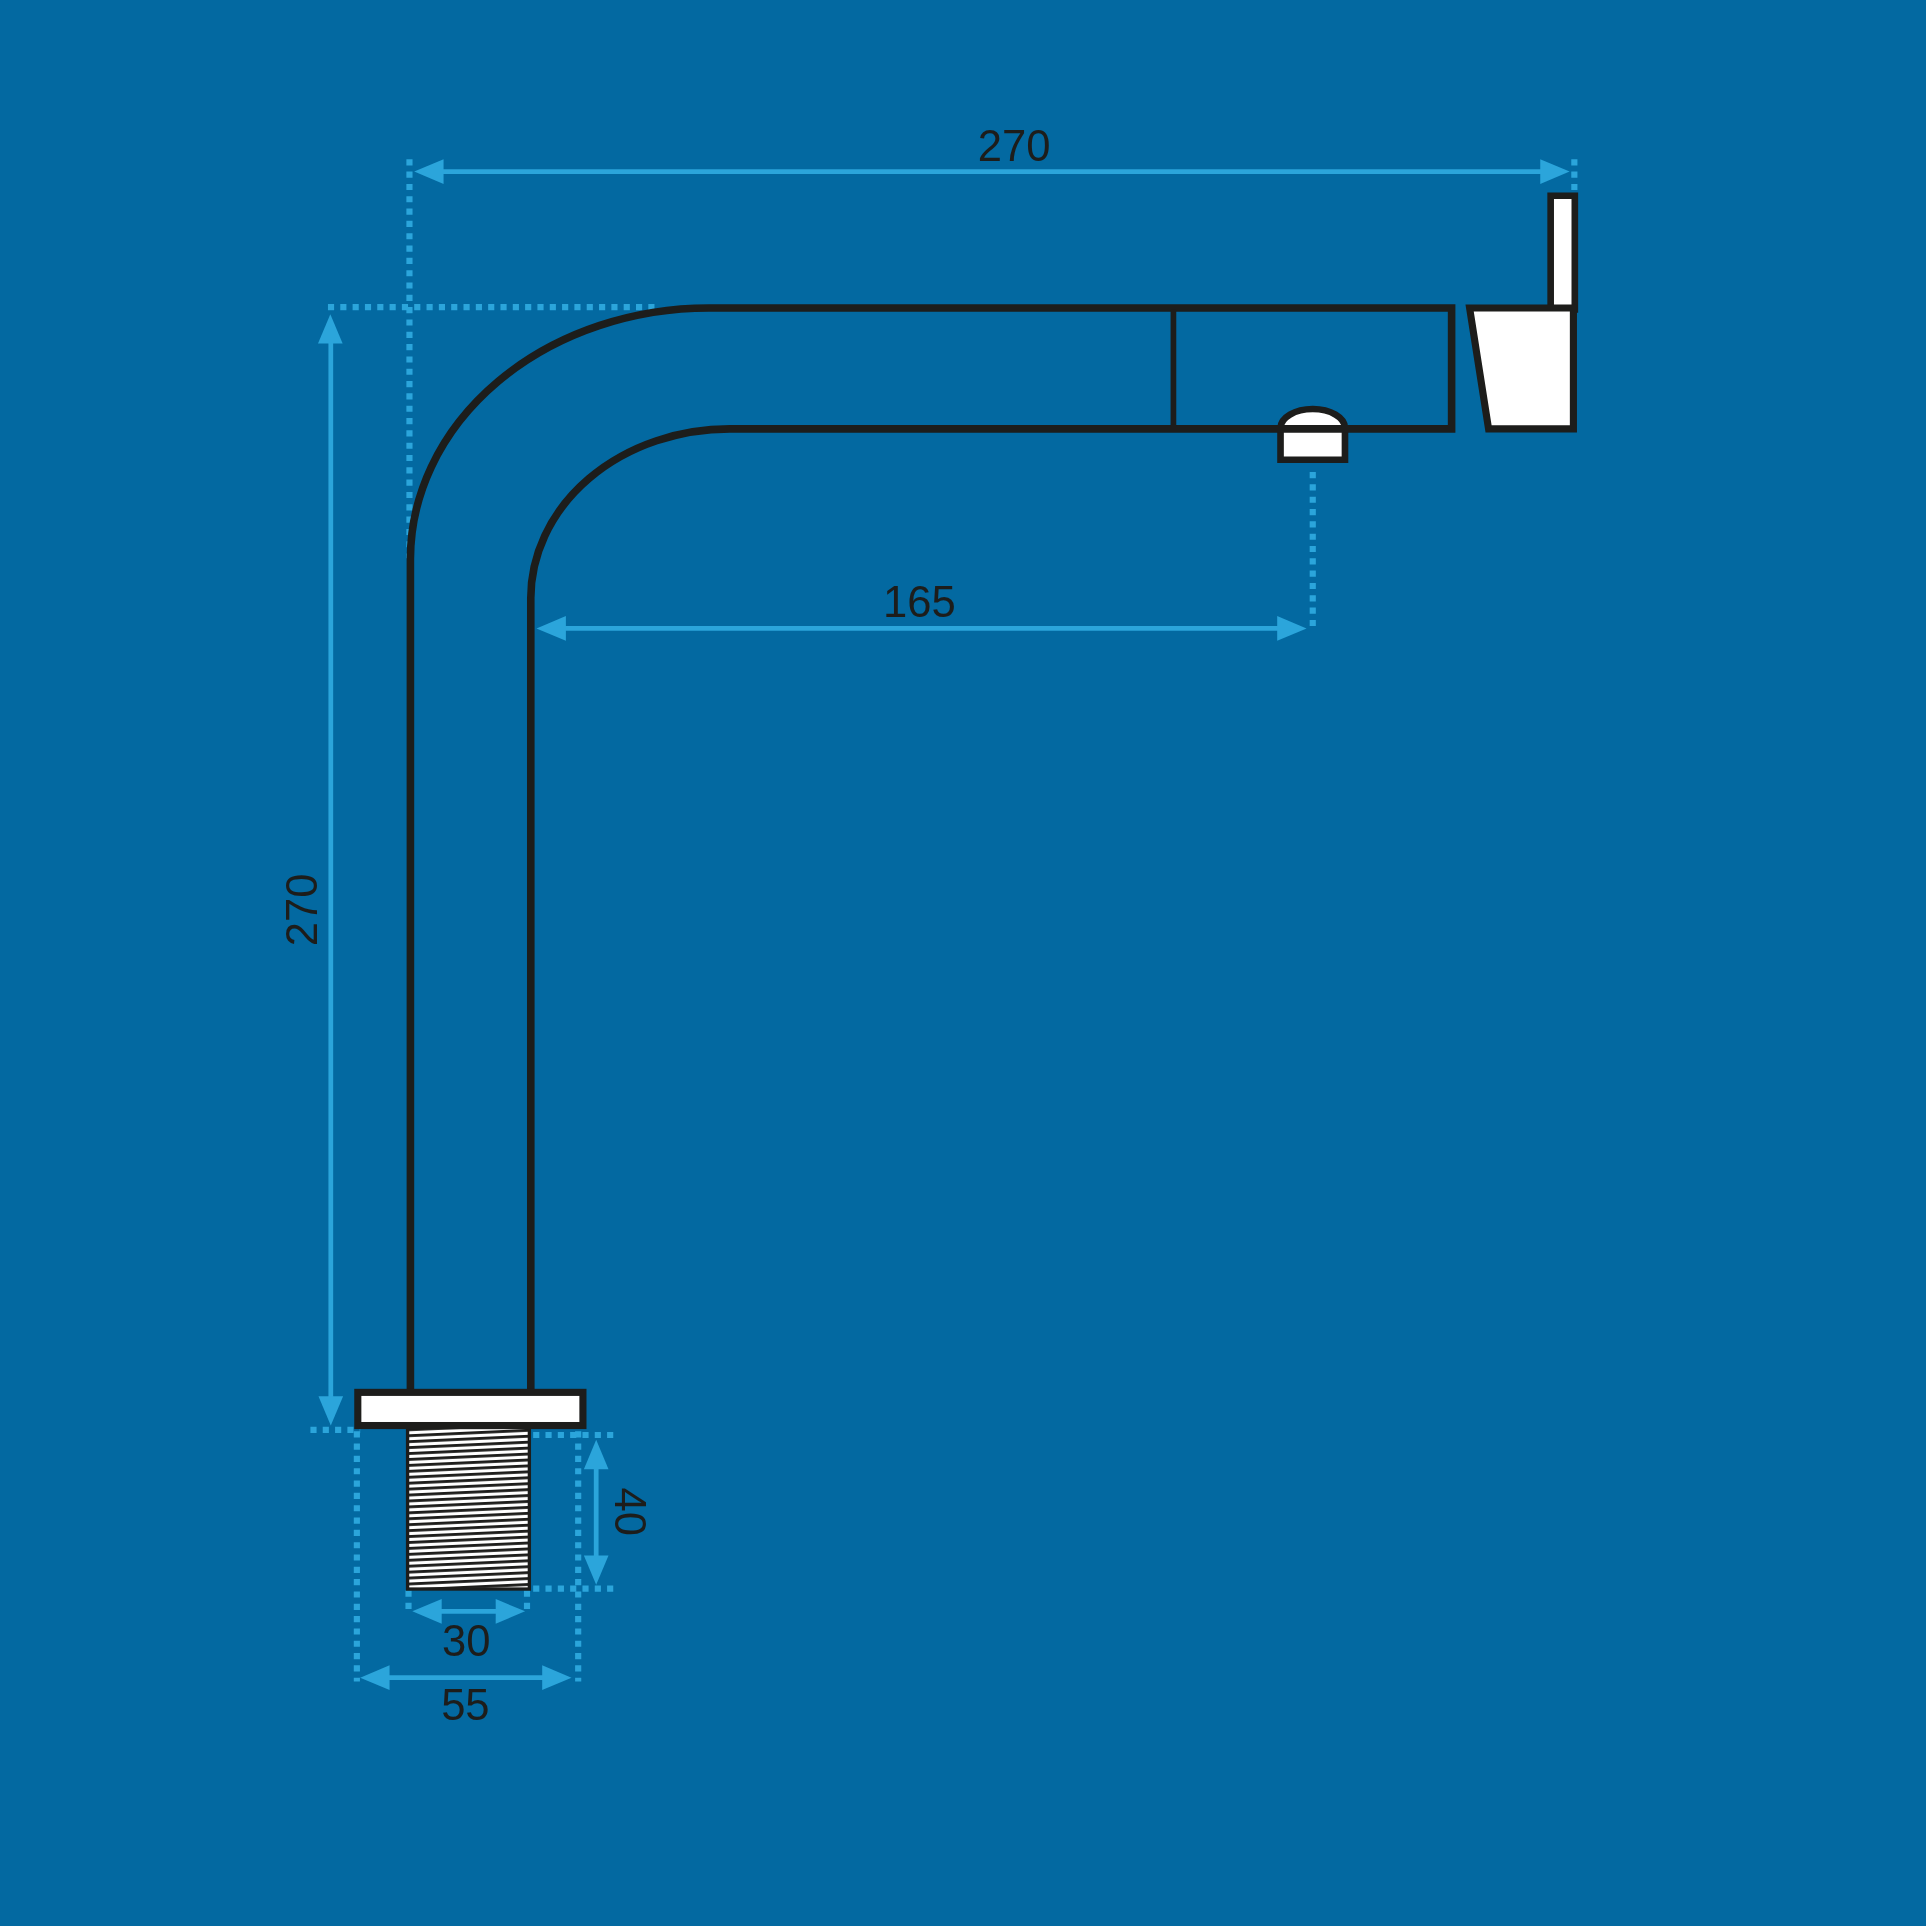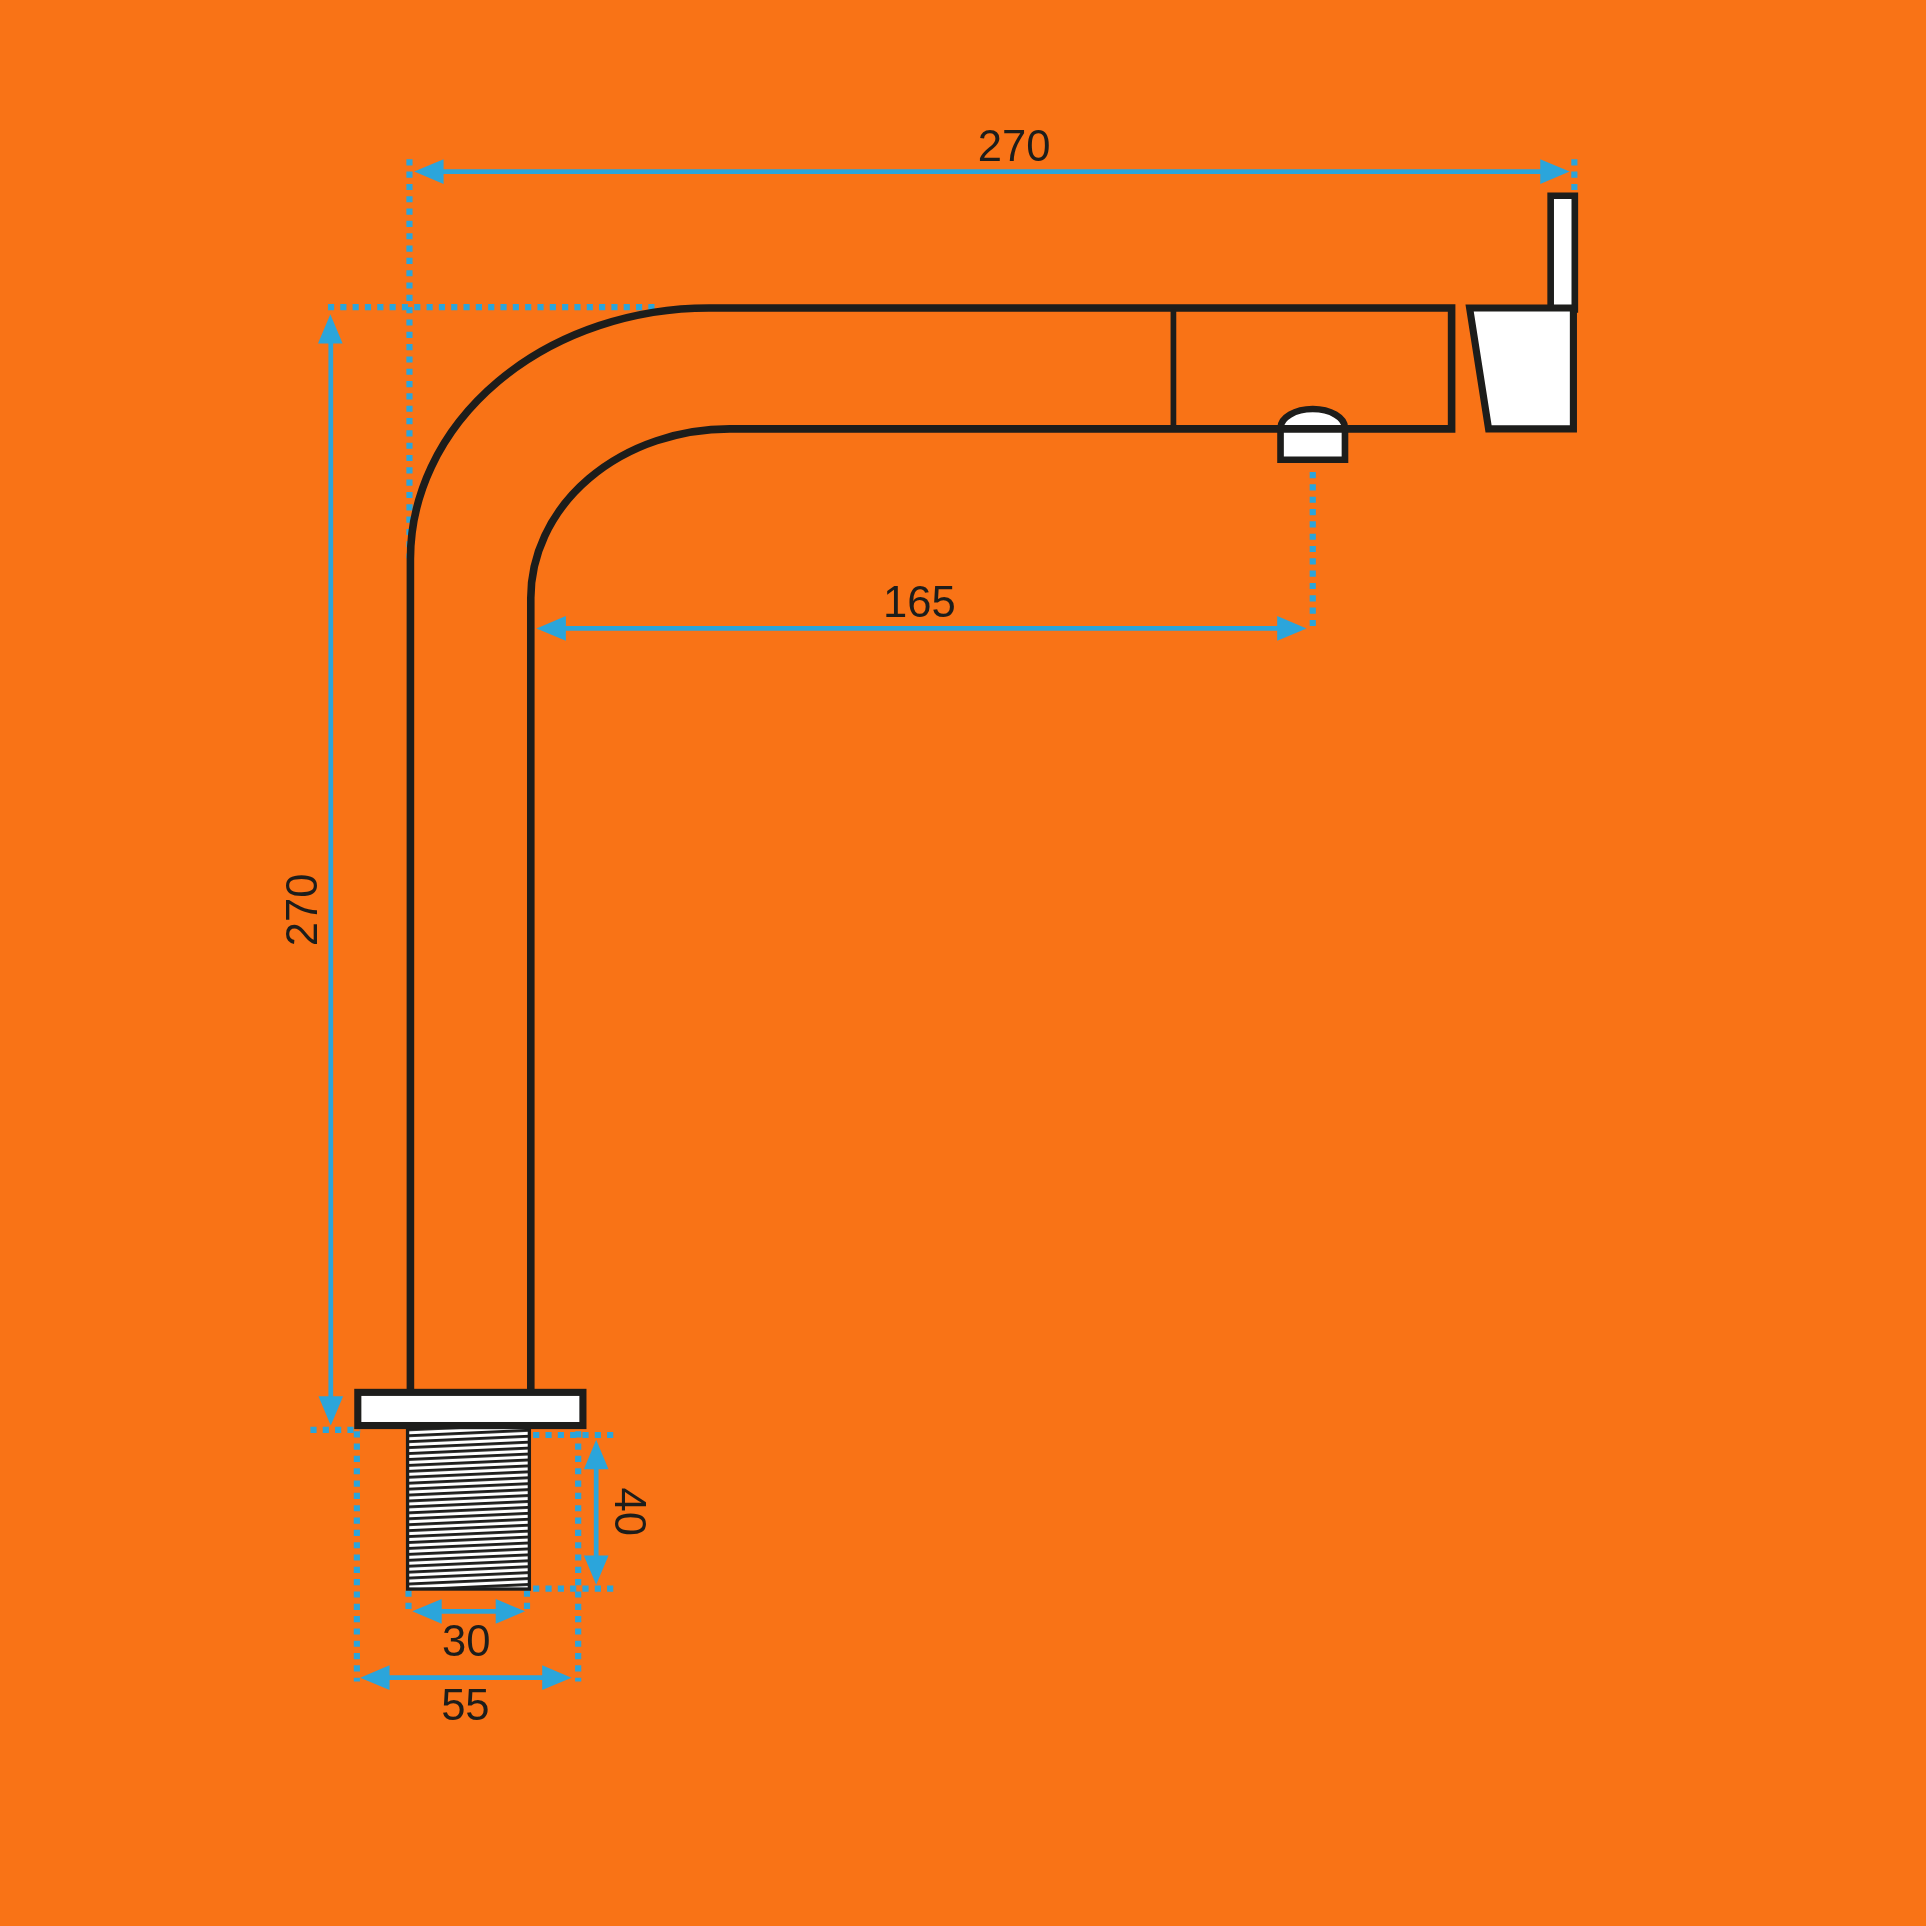--- a/index.html
+++ b/index.html
@@ -4,21 +4,21 @@
 <style>
   html, body {
     margin: 0;
     padding: 0;
     background: #ffffff;
   }
   .stage {
     position: relative;
     width: 1926px;
     height: 1926px;
-    background: #f97316;
+    background: #0369a1;
     overflow: hidden;
   }
   svg { display: block; }
 
   
   .outline      { stroke: #1d1d1b; fill: none;    stroke-width: 16; stroke-miterlimit: 10; }
   .outline-thin { stroke: #1d1d1b; fill: none;    stroke-width: 12; stroke-miterlimit: 10; }
   .outline-fill { stroke: #1d1d1b; fill: #ffffff; stroke-width: 15; stroke-miterlimit: 10; }
 
   

